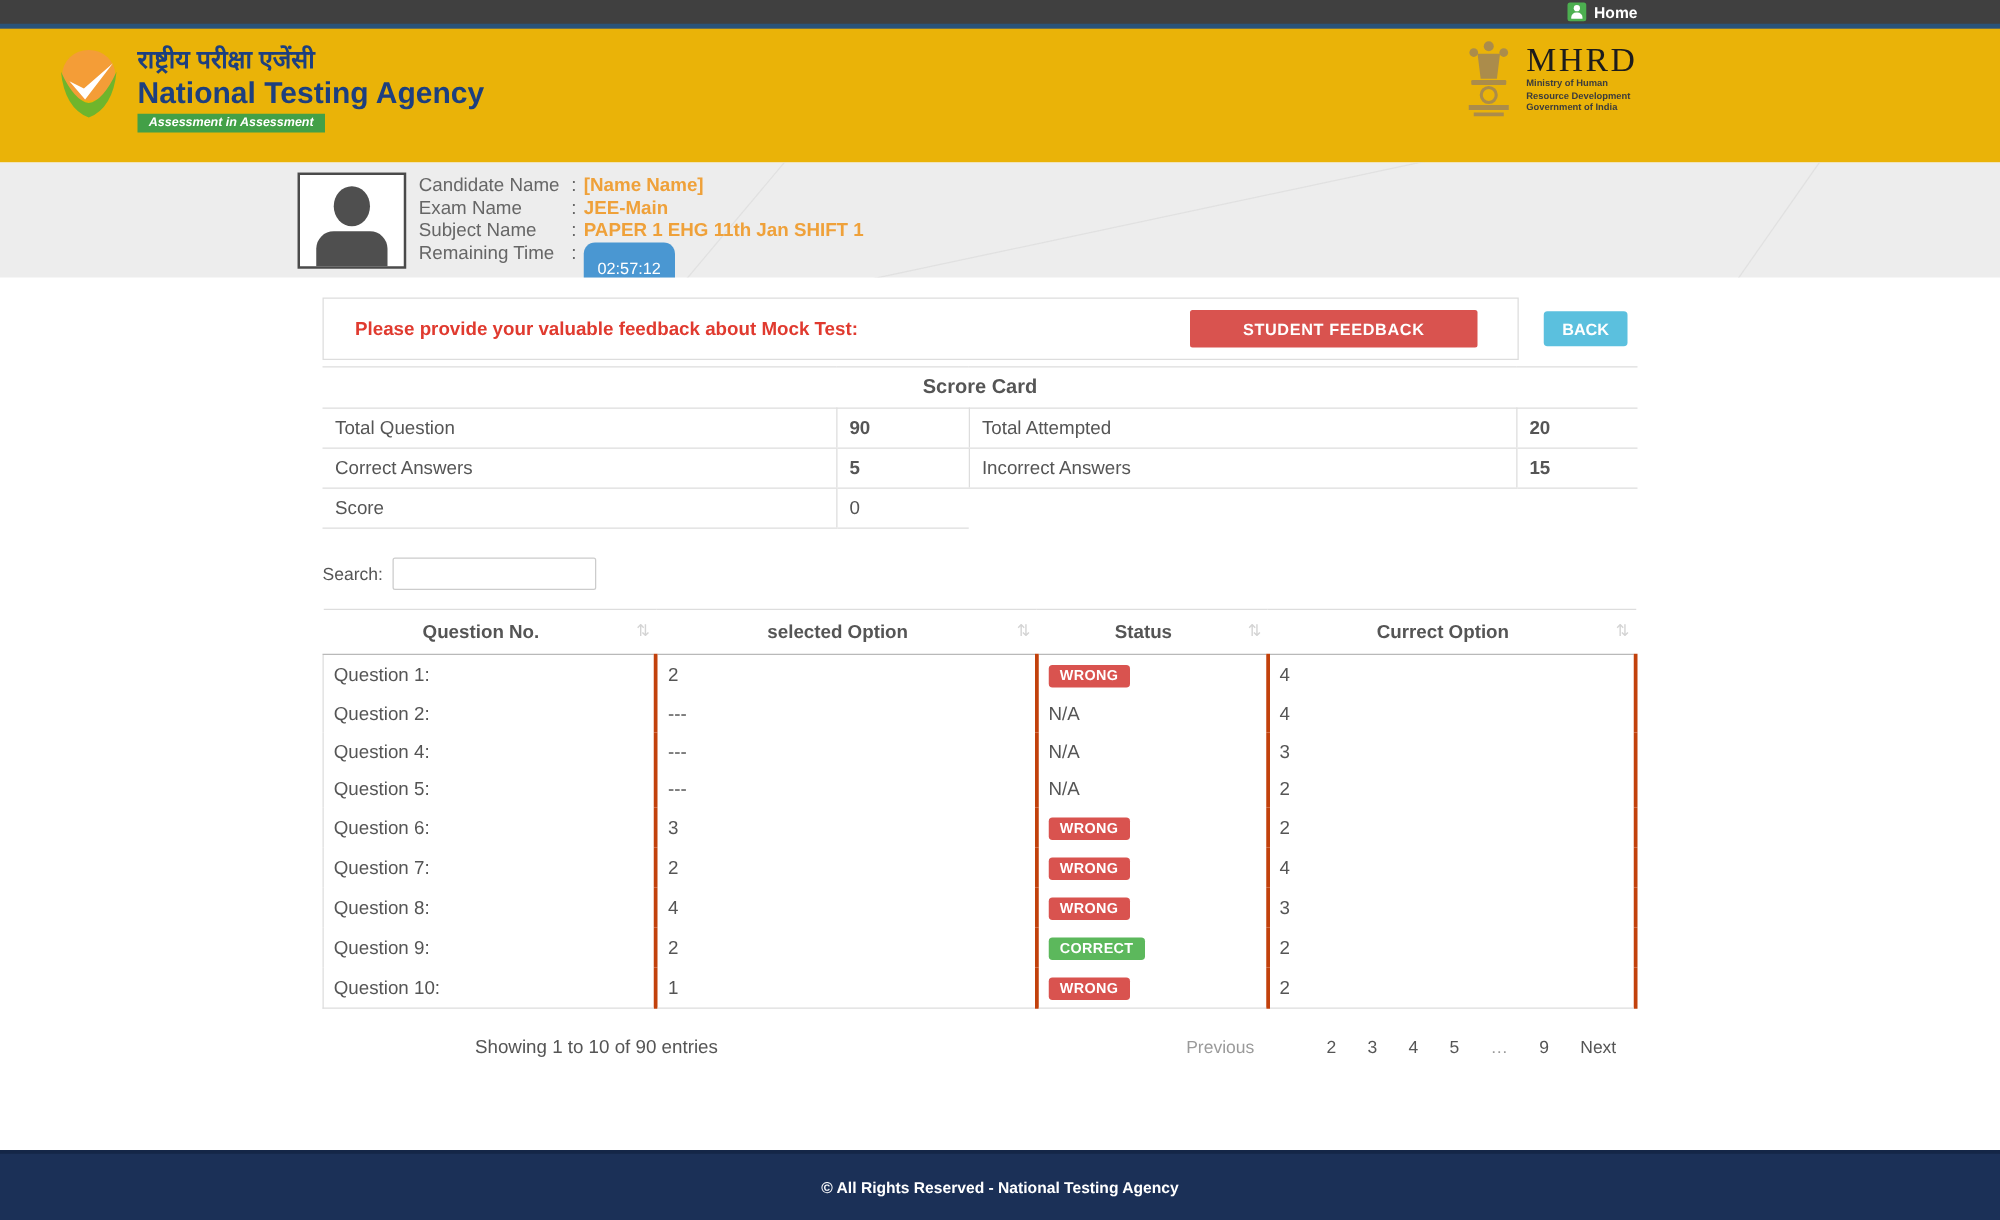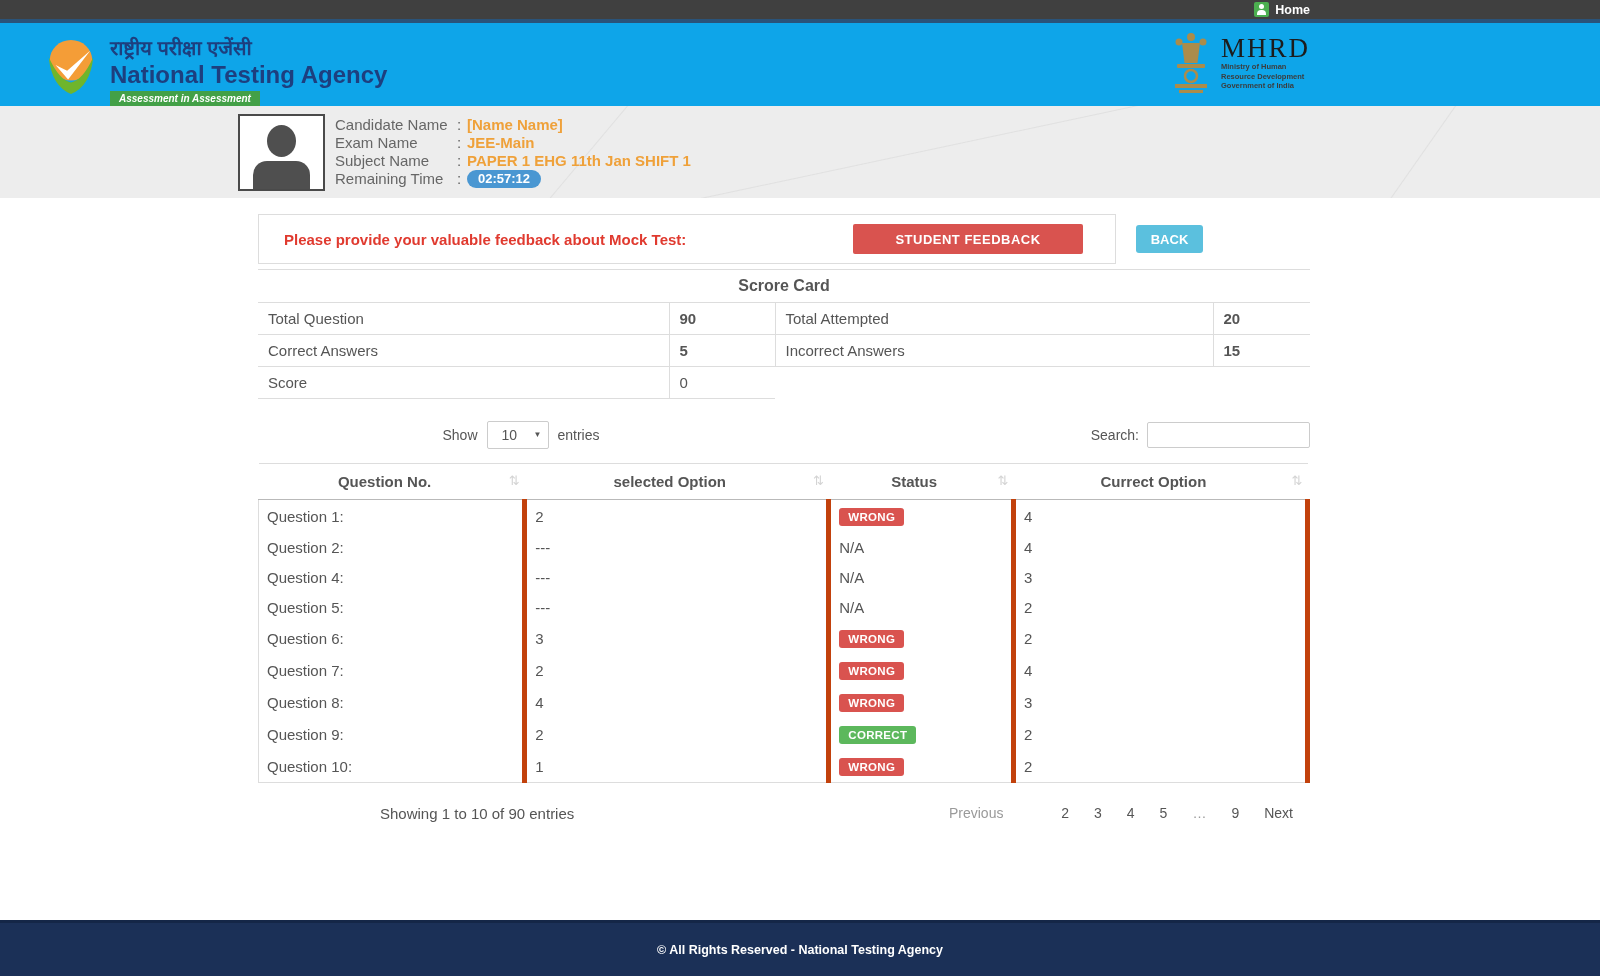--- a/index.html
+++ b/index.html
@@ -11,21 +11,21 @@
             display:flex; justify-content:flex-end; align-items:center; padding-right:290px; }
   .home-btn { display:flex; align-items:center; gap:6px; cursor:pointer; }
   .home-icon { width:15px; height:15px; background:#4caf50; border-radius:2px; position:relative; }
   .home-icon::before { content:""; position:absolute; left:5px; top:2px; width:5px; height:5px;
                        border-radius:50%; background:#fff; }
   .home-icon::after { content:""; position:absolute; left:3px; top:8px; width:9px; height:5px;
                       border-radius:4px 4px 0 0; background:#fff; }
   .home-label { color:#fff; font-size:12.5px; font-weight:bold; }
 
   
-  .header { height:83px; display:flex; justify-content:space-between; background:#0ea5e9; }
+  .header { height:107px; display:flex; justify-content:space-between; background:#eab308; }
   .nta-brand { margin-left:42px; margin-top:13px; display:flex; gap:10px; }
   .nta-text { display:flex; flex-direction:column; }
   .nta-hindi { color:#1d3f7f; font-weight:bold; font-size:20px; line-height:25px; }
   .nta-english { color:#1d3f7f; font-weight:bold; font-size:24px; line-height:27px; }
   .nta-tagline { display:inline-block; align-self:flex-start; background:#43a047; color:#fff;
                  font-size:10px; font-weight:bold; font-style:italic; padding:2px 9px; margin-top:3px; }
   .mhrd-brand { margin-right:290px; margin-top:7px; display:flex; gap:9px; }
   .mhrd-text { padding-top:4px; }
   .mhrd-abbr { font-family:"Liberation Serif", serif; font-size:27px; line-height:28px;
                letter-spacing:2px; color:#1c1c1c; }
@@ -42,28 +42,28 @@
                position:relative; overflow:hidden; }
   .photo-person-head { position:absolute; left:27px; top:9px; width:29px; height:32px;
                        border-radius:50%; background:#4f4f4f; }
   .photo-person-body { position:absolute; left:13px; top:45px; width:57px; height:30px;
                        border-radius:14px 14px 0 0; background:#4f4f4f; }
   .cand-info { margin-left:10px; padding-top:2px; }
   .cand-row { display:flex; font-size:15px; line-height:18px; }
   .cand-label { width:122px; color:#666; }
   .cand-colon { color:#666; width:10px; }
   .cand-value { color:#efa13a; font-weight:bold; }
-  .time-pill { background:#4a97d2; color:#fff; font-size:13px; font-weight:bold;
-               border-radius:9px; padding:0 11px; line-height:17px; }
+  .time-pill { background:#4a97d2; color:#fff; font-size:13px; font-weight:normal;
+               border-radius:9px; padding:12px 11px; line-height:17px; }
 
   
   .main { width:1052px; margin-left:258px; height:708px; }
 
   .feedback-row { display:flex; align-items:center; padding-top:16px; }
-  .feedback-box { width:858px; height:50px; border:1px solid #ddd; display:flex;
+  .feedback-box { width:957px; height:50px; border:1px solid #ddd; display:flex;
                   align-items:center; justify-content:space-between; padding:0 32px 0 25px;gap:42px; }
   .feedback-msg { color:#e03a2f; font-weight:bold; font-size:15px; }
   .btn-feedback { width:230px; height:30px; background:#d9534f; color:#fff; border:none;
                   font-weight:bold; font-size:13px; letter-spacing:.5px; border-radius:2px; cursor:pointer;
                   font-family:"Liberation Sans", sans-serif; }
   .btn-back { width:67px; height:28px; background:#5bc0de; color:#fff; border:none; margin-left:20px;
               font-weight:bold; font-size:13px; border-radius:3px; cursor:pointer;
               font-family:"Liberation Sans", sans-serif; }
 
   table { border-collapse:collapse; }
@@ -85,21 +85,21 @@
                     border-radius:2px; font-family:"Liberation Sans", sans-serif; }
   .select-arrow { position:absolute; right:7px; top:9px; font-size:8px; color:#555; pointer-events:none; }
   .search-group { display:flex; align-items:center; gap:8px; }
   .search-input { width:163px; height:26px; border:1px solid #ccc; border-radius:2px; padding:0 6px;
                   font-size:14px; font-family:"Liberation Sans", sans-serif; }
 
   .results { width:100%; margin-top:13px; color:#555; font-size:15px; }
   .results th { font-weight:bold; text-align:center; padding:9px 22px 9px 8px; position:relative;
                 border-top:1px solid #ddd; border-bottom:1px solid #b9b9b9; cursor:pointer; }
   .sort-icon { position:absolute; right:5px; top:9px; color:#d4d4d4; font-size:13px; font-weight:normal; }
-  .results td { padding:6.5px 8px; border-left:1px solid #ddd; border-right:5px solid #c2410c; }
+  .results td { padding:6.5px 8px; border-left:1px solid #ddd; border-right:3px solid #c2410c; }
   .results tbody tr:last-child td { border-bottom:1px solid #ddd; }
   .badge { display:inline-block; color:#fff; font-weight:bold; font-size:11.5px;
            padding:3px 9px; border-radius:3px; letter-spacing:.3px; }
   .badge-wrong { background:#d9534f; }
   .badge-correct { background:#5cb85c; }
 
   .table-footer { margin-top:17px; display:flex; justify-content:space-between; align-items:center; }
   .info-text { color:#555; font-size:15px; padding-left:122px; }
   .pagination { display:flex; align-items:center; margin-right:8px; }
   .page-item { padding:5px 9px; margin-left:7px; font-size:14px; color:#555; cursor:pointer; }
@@ -229,30 +229,20 @@
     </tr>
     <tr>
       <td class="sc-cell">Score</td>
       <td class="sc-cell bl">0</td>
       <td class="sc-empty" colspan="2"></td>
     </tr>
   </tbody>
     </table>
 
   <div class="controls">
-    <div class="show-group">
-      <span>Show</span>
-      <span class="select-wrap">
-        <select class="entries-select">
-          <option>10</option>
-        </select>
-        <span class="select-arrow">▼</span>
-      </span>
-      <span>entries</span>
-    </div>
     <div class="search-group">
       <span>Search:</span>
       <input class="search-input" type="text" value="" style="">
     </div>
   </div>
 
   <table class="results">
     <colgroup>
         <col style="width:267px">
         <col style="width:305px">

